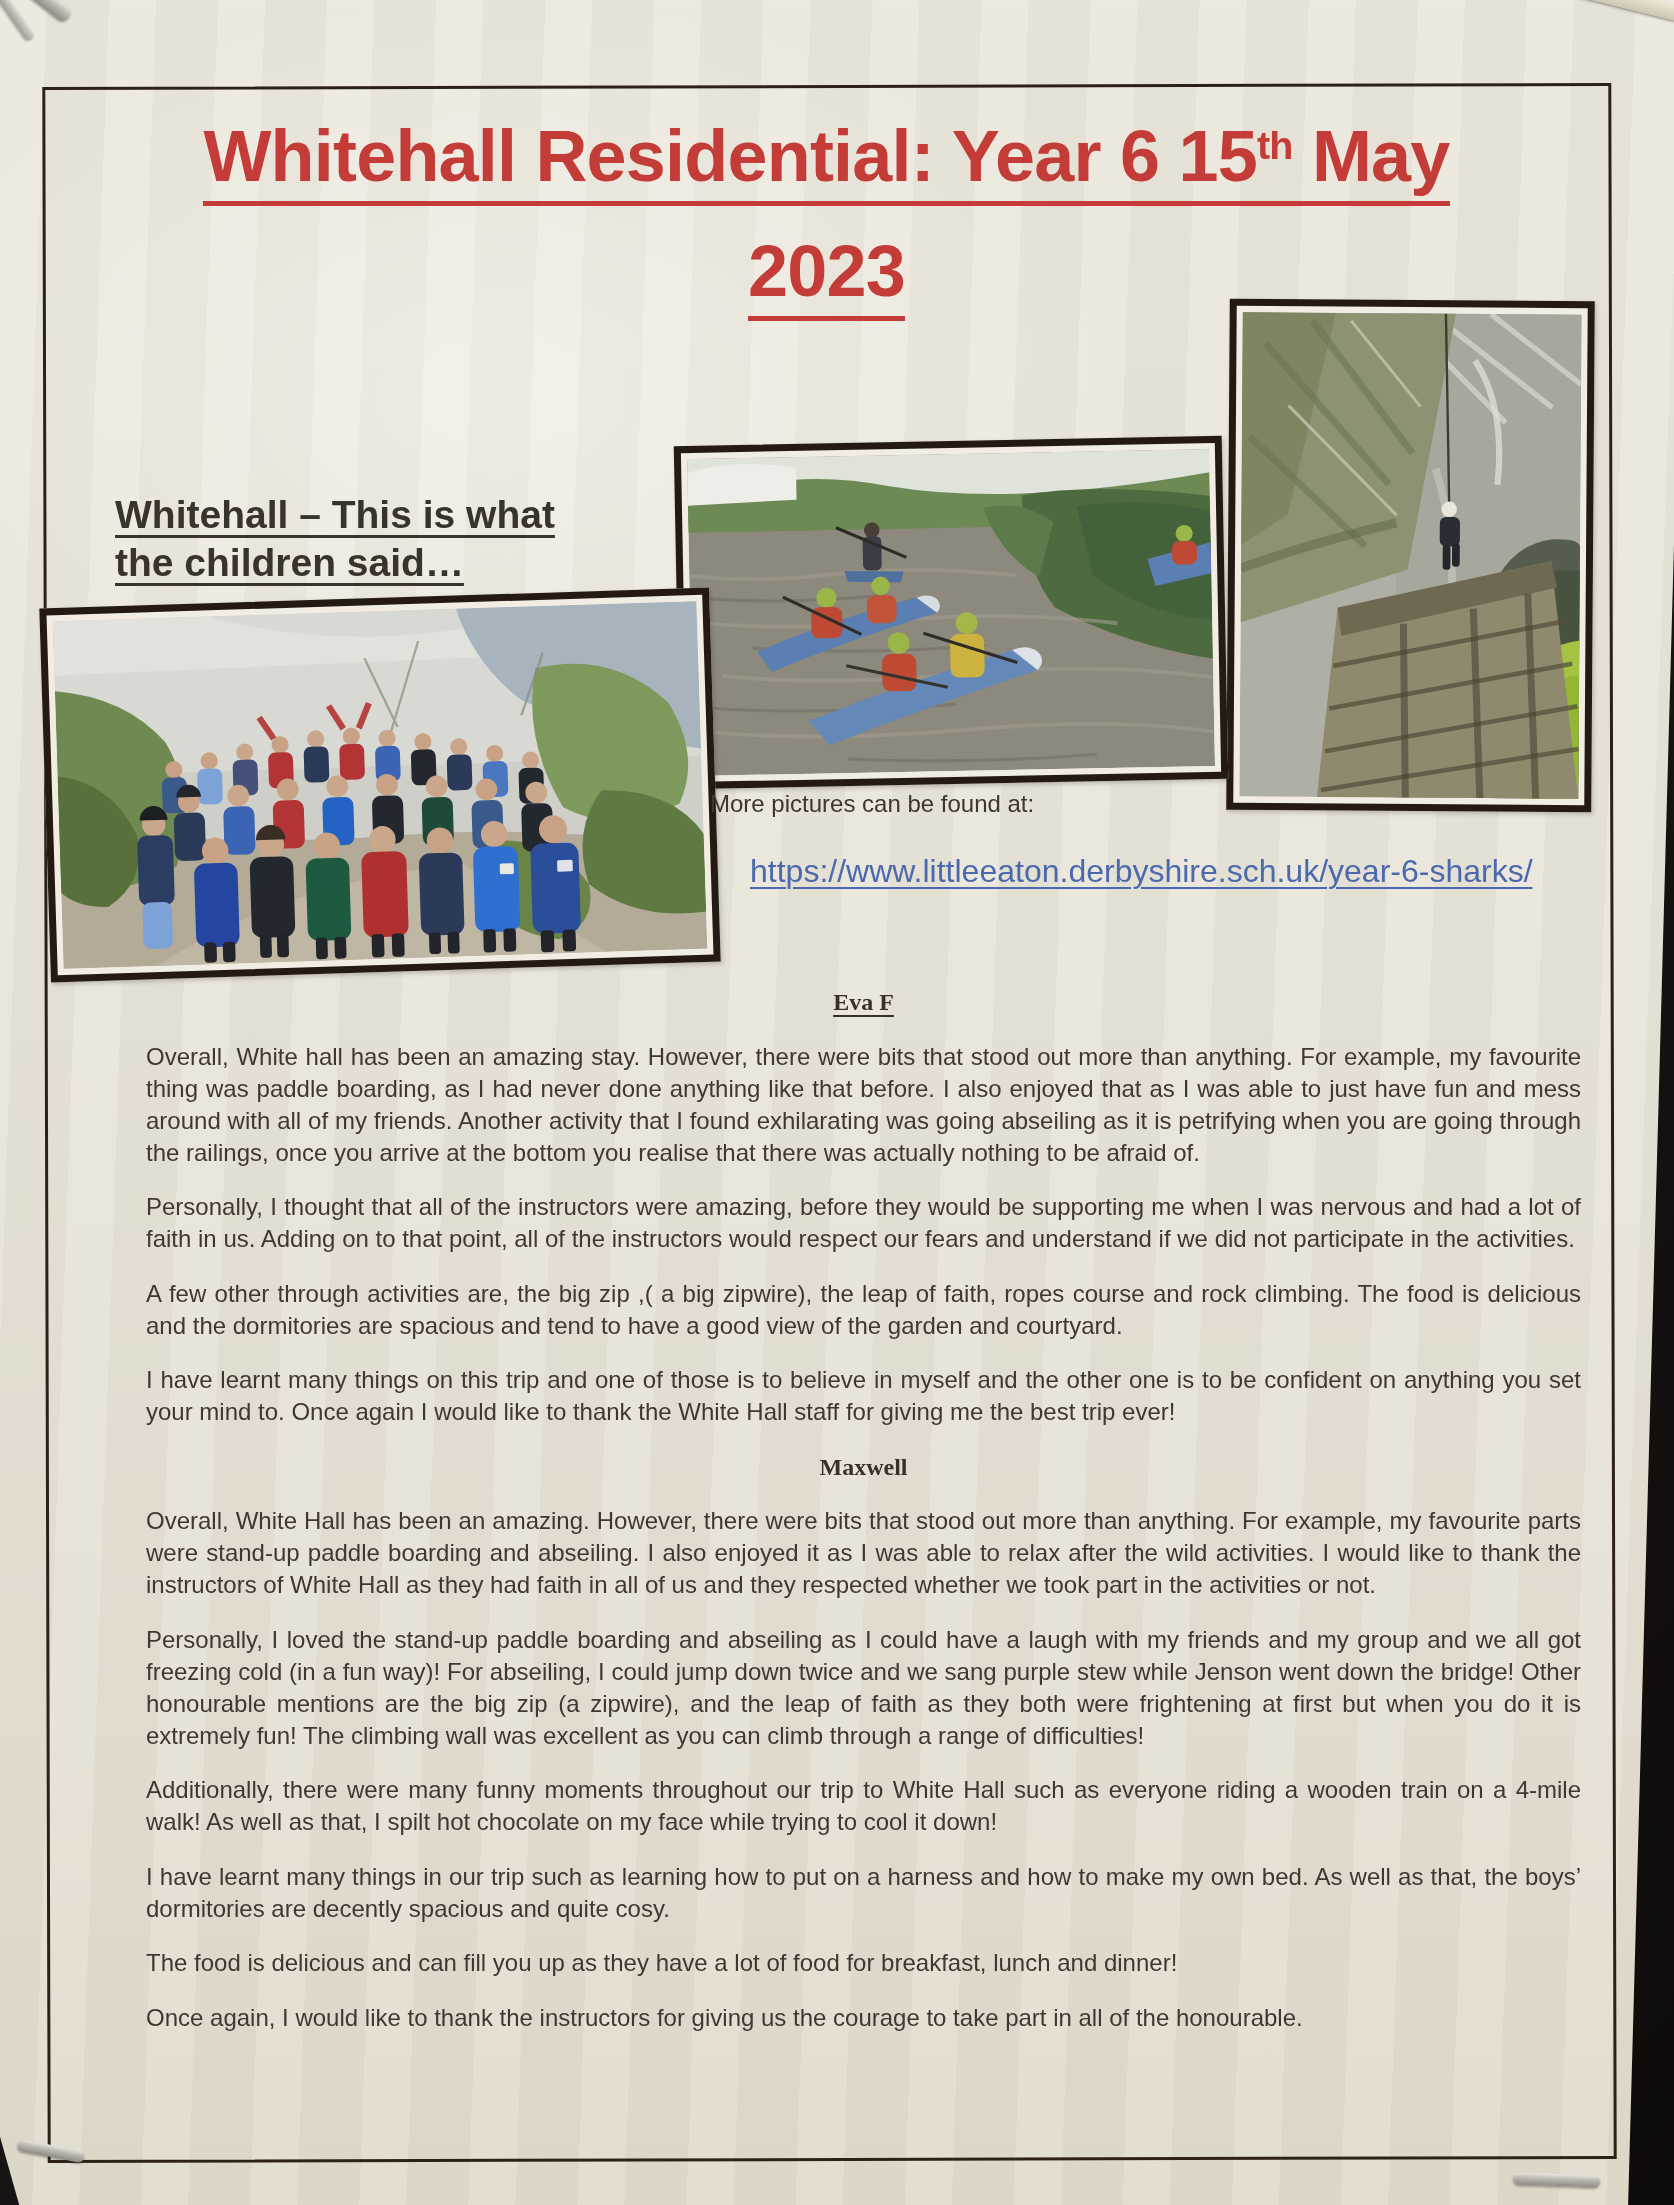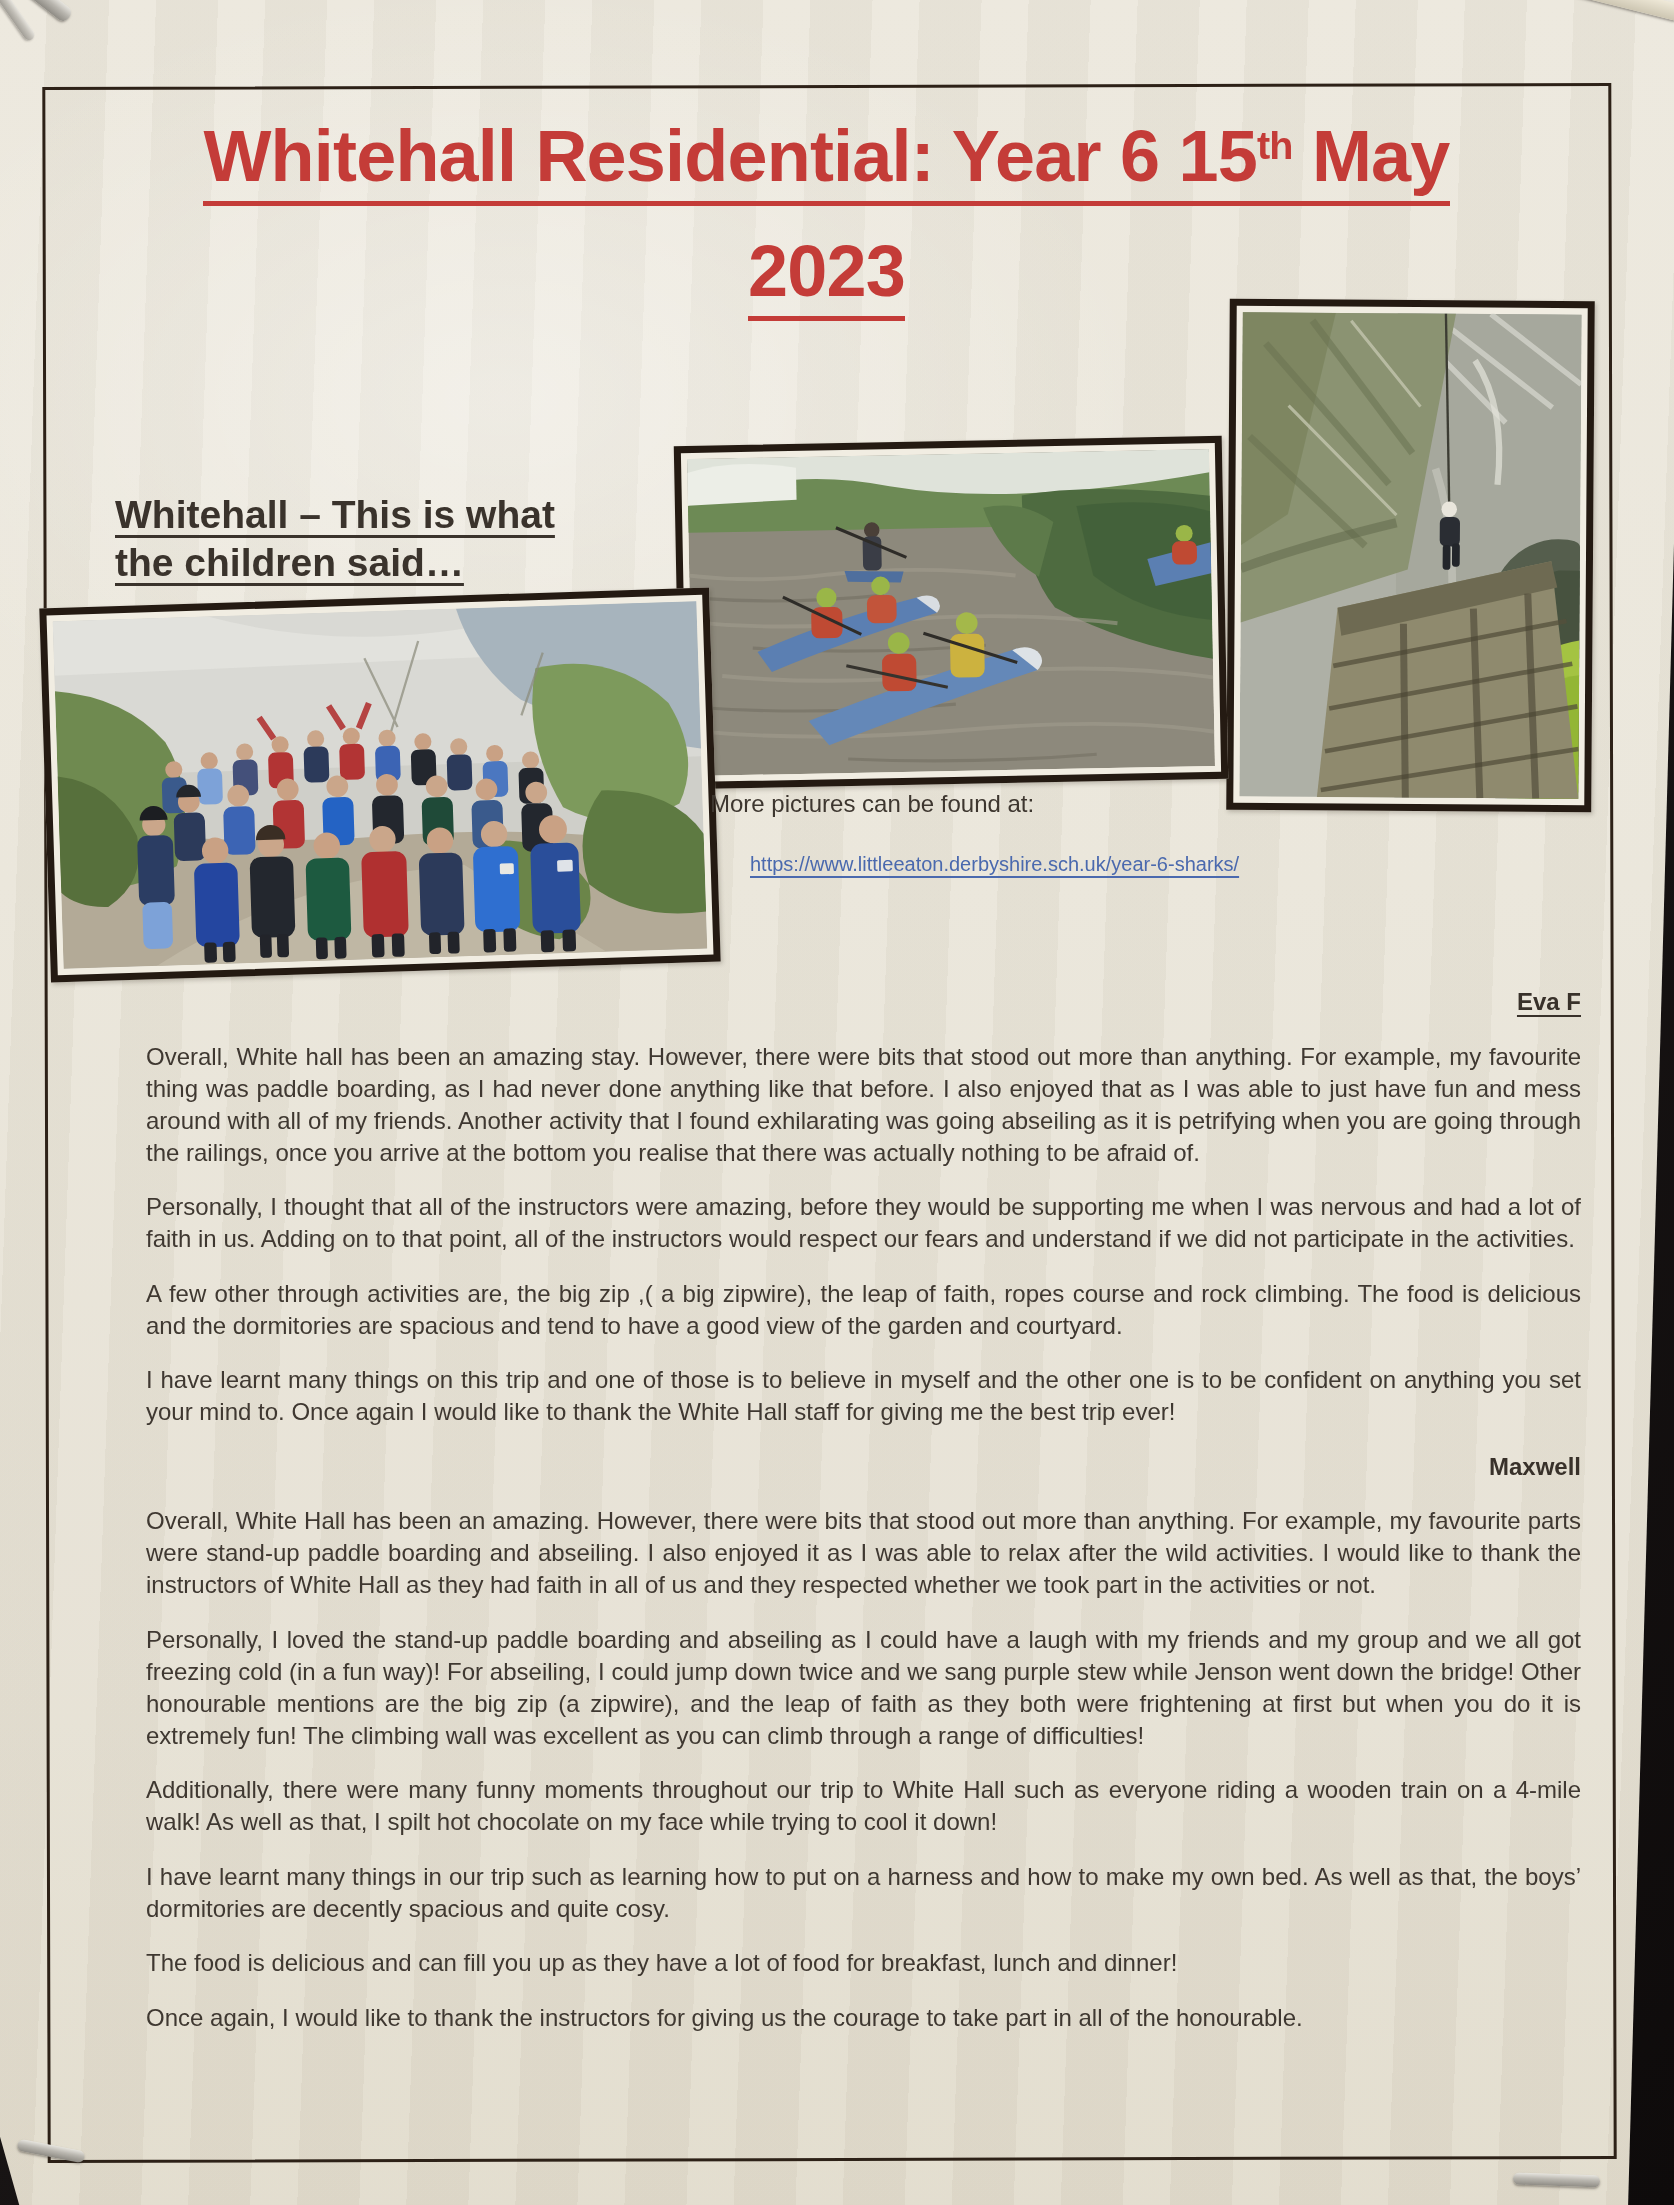--- a/index.html
+++ b/index.html
@@ -38,29 +38,29 @@
     position:absolute;border:7px solid #241a12;background:#f1ede2;padding:6.2px;
     box-shadow:1.6px 2.3px 4.7px rgba(60,50,40,.25);
   }
   .photo svg{display:block;}
   #photo-group{left:45px;top:598px;transform:rotate(-1.8deg);}
   #photo-paddle{left:677px;top:441px;transform:rotate(-1.1deg);}
   #photo-bridge{left:1228px;top:300px;transform:rotate(.4deg);}
   
   .more-label{position:absolute;left:710px;top:790px;font-size:24px;color:#3d362f;}
   .page-link{
-    position:absolute;left:750px;top:853px;font-size:20px;color:#4a69ae;
+    position:absolute;left:750px;top:853px;font-size:32px;color:#4a69ae;
     text-decoration:underline;text-underline-offset:4.7px;text-decoration-thickness:2.3px;cursor:pointer;text-align:right;
   }
   
   .bodycol{
     position:absolute;left:146px;top:986px;width:1435px;
     font-size:24px;line-height:32px;color:#3f3831;text-align:justify;
   }
-  .bodycol h3{font-size:24px;line-height:32px;margin:0 0 22.5px;font-weight:bold;color:#38312a;text-align:right;}
+  .bodycol h3{font-size:24px;line-height:32px;margin:0 0 22.5px;font-weight:bold;color:#38312a;text-align:center;font-family:Liberation Serif, serif;}
   .bodycol h3.uline{text-decoration:underline;text-decoration-thickness:2.3px;text-underline-offset:5.4px;}
   .bodycol p{margin:0 0 22.5px;}
   
   .pin{position:absolute;border-radius:7px;
     background:linear-gradient(180deg,#e6e4de 0%,#b9b6af 45%,#8e8b84 100%);
     box-shadow:0 1.6px 2.3px rgba(40,35,30,.4);}
   #pin-tl{left:-14px;top:-18.6px;width:93px;height:15.5px;transform:rotate(38deg);}
   #pin-tl2{left:-23px;top:4.7px;width:70px;height:11px;transform:rotate(55deg);opacity:.8;}
   #pin-tr{left:1567px;top:-9.3px;width:116px;height:17px;transform:rotate(14deg);
     background:linear-gradient(180deg,#efe9d8,#cdc6b2);}

